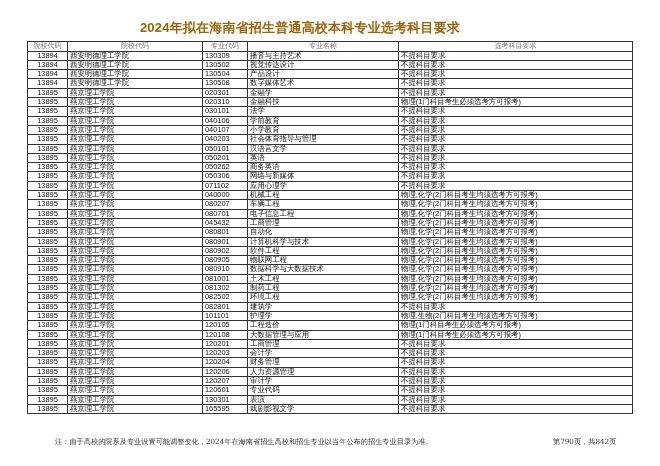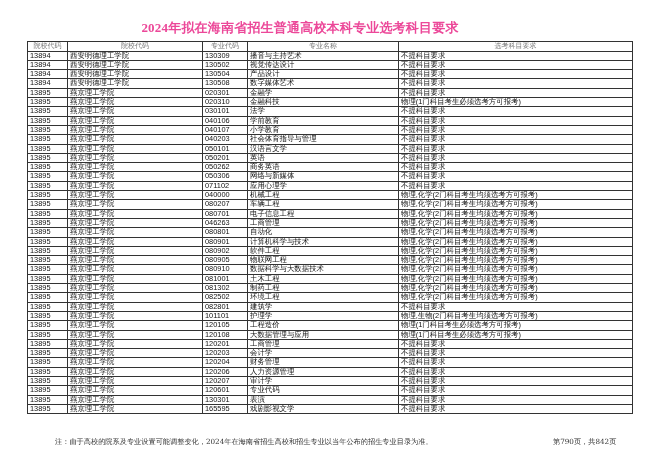--- a/index.html
+++ b/index.html
@@ -1,22 +1,22 @@
 <!DOCTYPE html>
 <html><head>
   <meta charset="utf-8">
   <style>
     html, body { margin: 0; padding: 0; background: #ffffff; }
     body { width: 660px; height: 466px; position: relative; overflow: hidden; font-family: "DejaVu Sans", "Liberation Sans", sans-serif; color: #111; }
-    .title { position: absolute; left: 0; top: 19px; width: 600px; text-align: center; font-family: Liberation Serif, serif; font-weight: bold; font-size: 13px; letter-spacing: 0.2px; color: #ec4899; }
+    .title { position: absolute; left: 0; top: 19px; width: 600px; text-align: center; font-family: Liberation Sans, sans-serif; font-weight: bold; font-size: 13px; letter-spacing: 0.2px; color: #a16207; }
     table.grid { position: absolute; left: 27px; top: 41px; width: 605px; border-collapse: collapse; table-layout: fixed; border: 1.2px solid #222; }
     table.grid th, table.grid td { border: 1px solid #333; padding: 0 2px; height: 8.3px; line-height: 8.3px; font-size: 7.4px; white-space: nowrap; overflow: hidden; }
     table.grid th { font-family: "DejaVu Serif", "Liberation Serif", serif; font-weight: normal; color: #777; text-align: center; font-size: 7px; height: 8.6px; line-height: 8.6px; margin-top: 16px; }
     table.grid td { font-family: "Liberation Sans", "DejaVu Sans", sans-serif; color: #111; }
-    td.code { text-align: left; }
+    td.code { text-align: center; }
     td.left { text-align: left; }
     .footnote { position: absolute; left: 44px; top: 437px; font-size: 7.2px; color: #333; font-family: "DejaVu Serif", "Liberation Serif", serif; white-space: nowrap; margin-left: 11px; }
     .pager { position: absolute; left: 553px; top: 437px; font-size: 7.2px; color: #333; font-family: "DejaVu Serif", "Liberation Serif", serif; white-space: nowrap; text-align: right; }
   </style>
 </head>
 <body>
 
 <div class="title">2024年拟在海南省招生普通高校本科专业选考科目要求</div>
 
 <table class="grid">
@@ -159,21 +159,21 @@
       <tr>
         <td class="code">13895</td>
         <td class="left">燕京理工学院</td>
         <td class="left">080701</td>
         <td class="left">电子信息工程</td>
         <td class="left">物理,化学(2门科目考生均须选考方可报考)</td>
       </tr>
       <tr>
         <td class="code">13895</td>
         <td class="left">燕京理工学院</td>
-        <td class="left">046263</td>
+        <td class="left">045432</td>
         <td class="left">工商管理</td>
         <td class="left">物理,化学(2门科目考生均须选考方可报考)</td>
       </tr>
       <tr>
         <td class="code">13895</td>
         <td class="left">燕京理工学院</td>
         <td class="left">080801</td>
         <td class="left">自动化</td>
         <td class="left">物理,化学(2门科目考生均须选考方可报考)</td>
       </tr>

